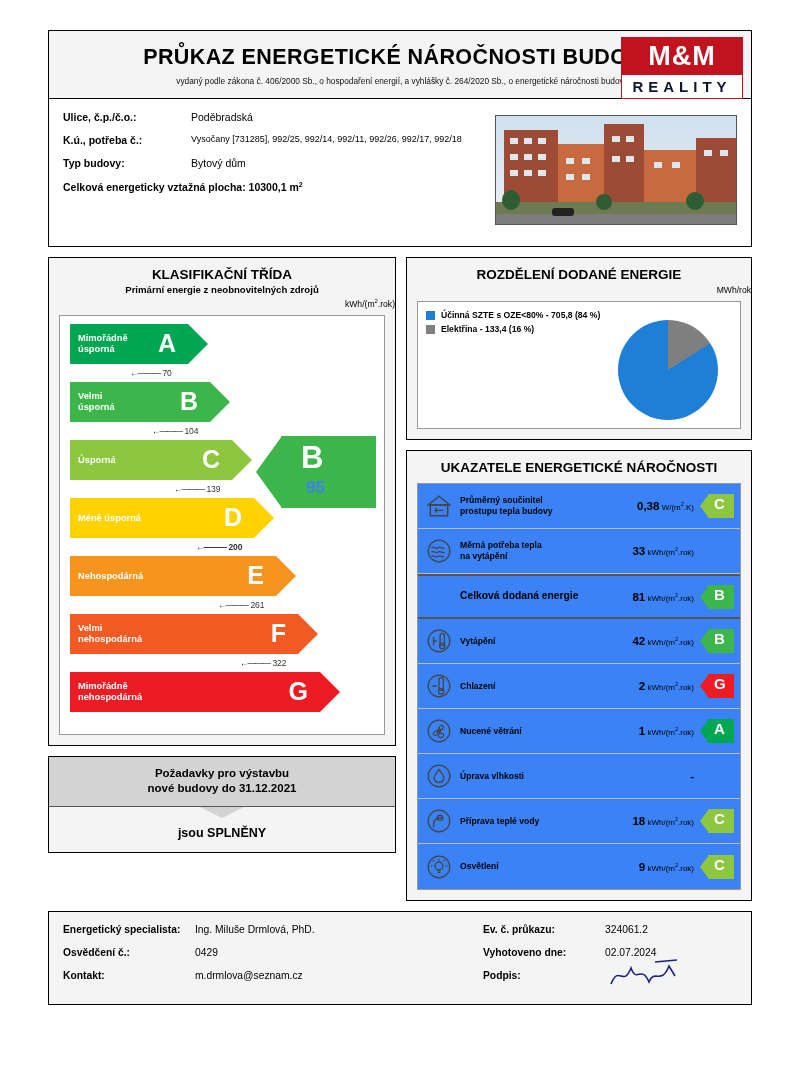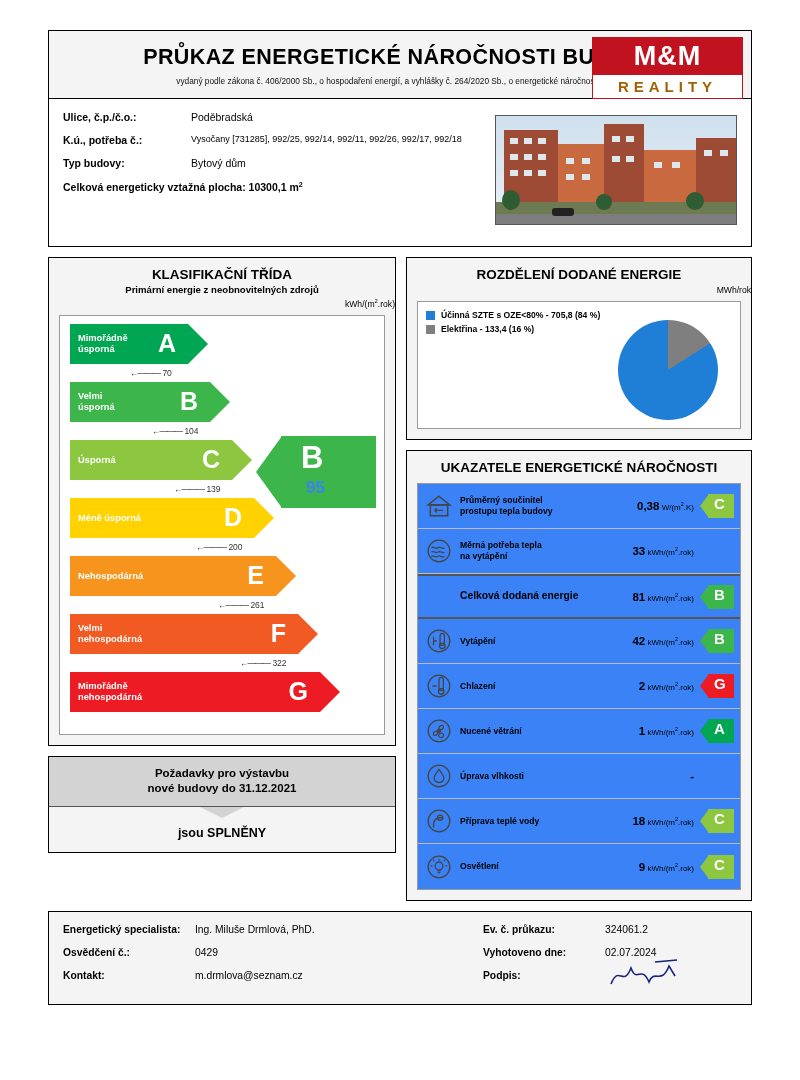--- a/index.html
+++ b/index.html
@@ -18,29 +18,29 @@
     border:1px solid #000; background:#f4f4f4;
     padding:14px 10px 12px 10px; position:relative;
   }
   .header-title {
     text-align:center; font-size:21.5px; font-weight:bold; letter-spacing:0.4px;
   }
   .header-sub {
     text-align:center; font-size:8.3px; margin-top:6px; color:#111;
   }
   .logo {
-    position:absolute; right:8px; top:6px; width:151px; height:62px;
+    position:absolute; right:8px; top:6px; width:122px; height:62px;
   }
   .logo-top {
     background:#c1121f; color:#fff; height:38px; width:100%;
     display:flex; align-items:center; justify-content:center;
     font-size:27px; font-weight:bold; letter-spacing:1px;
   }
   .logo-bot {
-    background:#ffffff; color:#a16207; height:24px; width:100%;
+    background:#ffffff; color:#0f172a; height:24px; width:100%;
     display:flex; align-items:center; justify-content:center;
     font-size:15px; font-weight:bold; letter-spacing:5px;
     border:1px solid #c1121f; border-top:none;
   }
 
   
   .ident-box {
     border:1px solid #000; border-top:none; background:#fff;
     padding:12px 14px 12px 14px; position:relative; height:148px;
   }
@@ -239,21 +239,21 @@
               <div class="arrow" style="border-left: 20px solid rgb(141, 198, 63);"></div>
             </div>
             <div class="tick" style="top: 168px; left: 114px;"><span style="letter-spacing:-1px;">←———</span> <span class="tv">139</span></div>
             <div class="band" style="top: 182px;">
               <div class="body" style="width: 184px; background: rgb(255, 210, 0);">
                 <div class="band-label" style="white-space: pre-line;">Méně úsporná</div>
                 <div class="band-letter">D</div>
               </div>
               <div class="arrow" style="border-left: 20px solid rgb(255, 210, 0);"></div>
             </div>
-            <div class="tick" style="top: 226px; left: 136px;"><span style="letter-spacing:-1px;">←———</span> <span class="tv">200</span></div>
+            <div class="tick" style="top: 226px; left: 136px; font-weight: bold;"><span style="letter-spacing:-1px;">←———</span> <span class="tv">200</span></div>
             <div class="band" style="top: 240px;">
               <div class="body" style="width: 206px; background: rgb(247, 148, 30);">
                 <div class="band-label" style="white-space: pre-line;">Nehospodárná</div>
                 <div class="band-letter">E</div>
               </div>
               <div class="arrow" style="border-left: 20px solid rgb(247, 148, 30);"></div>
             </div>
             <div class="tick" style="top: 284px; left: 158px;"><span style="letter-spacing:-1px;">←———</span> <span class="tv">261</span></div>
             <div class="band" style="top: 298px;">
               <div class="body" style="width: 228px; background: rgb(241, 90, 34);">

